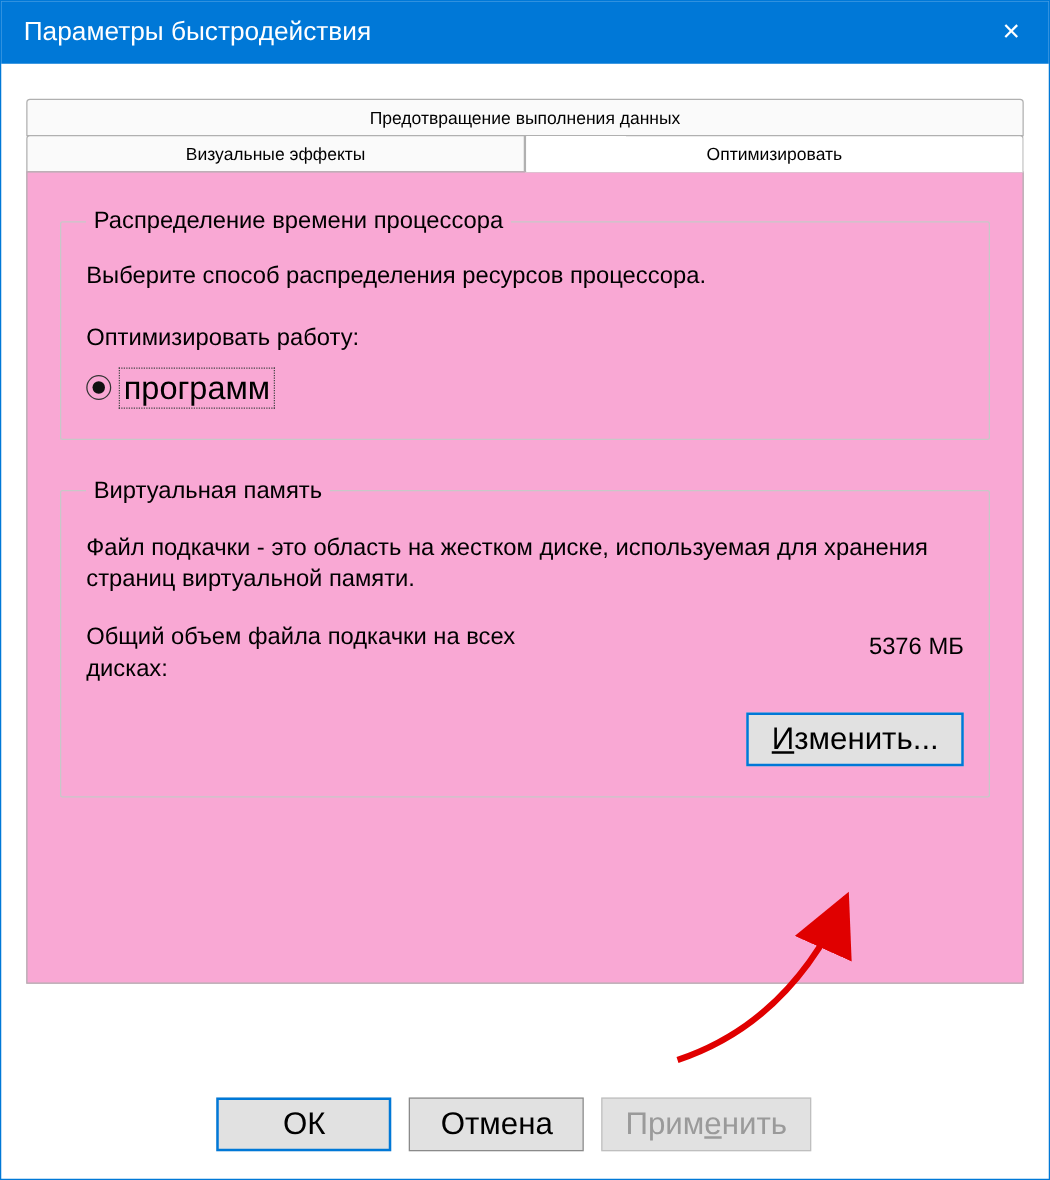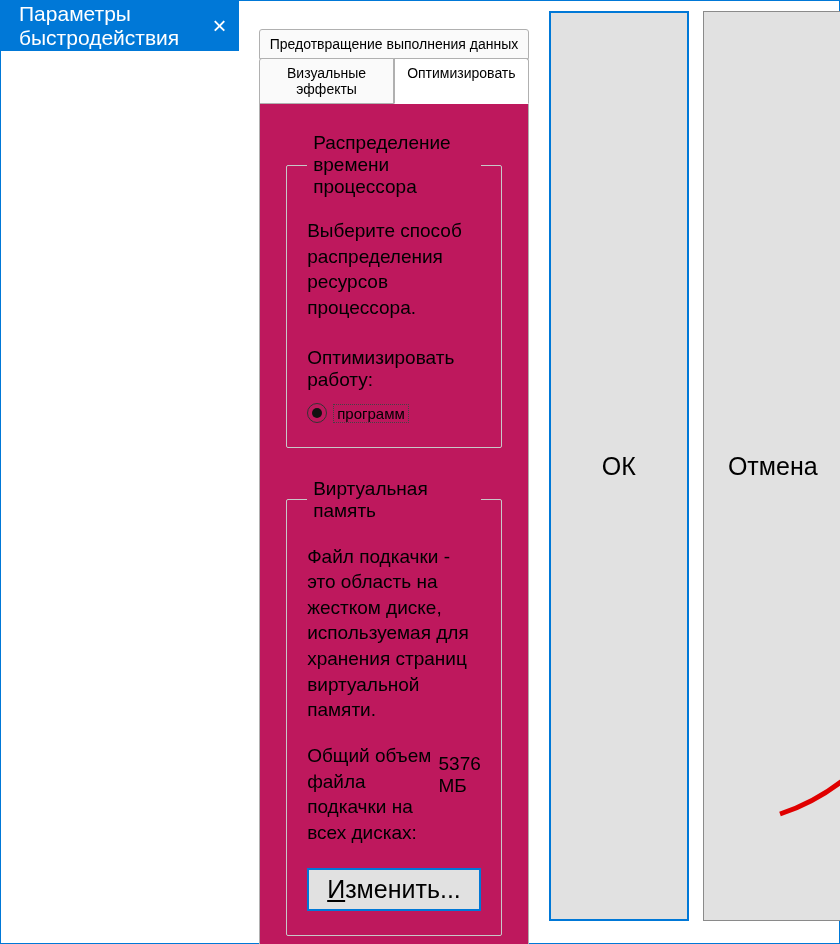--- a/index.html
+++ b/index.html
@@ -12,21 +12,21 @@
     width: 840px;
     height: 944px;
     overflow: hidden;
   }
   .window {
     width: 840px;
     height: 944px;
     border: 1px solid #0078d7;
     background: #fff;
     display: flex;
-    flex-direction: row;
+    flex-direction: column;
   }
   .titlebar {
     background: #0078d7;
     color: #fff;
     display: flex;
     align-items: center;
     justify-content: space-between;
     height: 50px;
     padding: 0 0 0 18px;
     font-size: 21px;
@@ -67,21 +67,21 @@
     border-bottom: 1px solid #fff;
     background: #fff;
     border-top-right-radius:3px;
     z-index: 2;
   }
   .tab-panel {
     border: 1px solid #b0b0b0;
     border-top: 1px solid #b0b0b0;
     padding: 28px 26px 20px 26px;
     min-height: 650px;
-    background: #be185d;
+    background: #f9a8d4;
     position: relative;
   }
   fieldset.group {
     border: 1px solid #c8c8c8;
     border-radius: 2px;
     padding: 14px 20px 24px 20px;
     margin: 0 0 30px 0;
   }
   fieldset.group legend {
     padding: 0 6px;
@@ -95,23 +95,23 @@
     margin: 0 0 12px 0;
   }
   .radio-row {
     display: flex;
     align-items: center;
     gap: 24px;
     margin-top: 6px;
   }
   .radio {
     display: flex;
-    align-items: flex-end;
+    align-items: center;
     gap: 6px;
-    font-size: 15px;
+    font-size: 26px;
   }
   .radio-circle {
     width: 20px; height: 20px;
     border: 1.5px solid #333;
     border-radius: 50%;
     display: flex; align-items: center; justify-content: center;
     flex-shrink: 0;
   }
   .radio-dot {
     width: 10px; height: 10px; background: #111; border-radius:50%;

